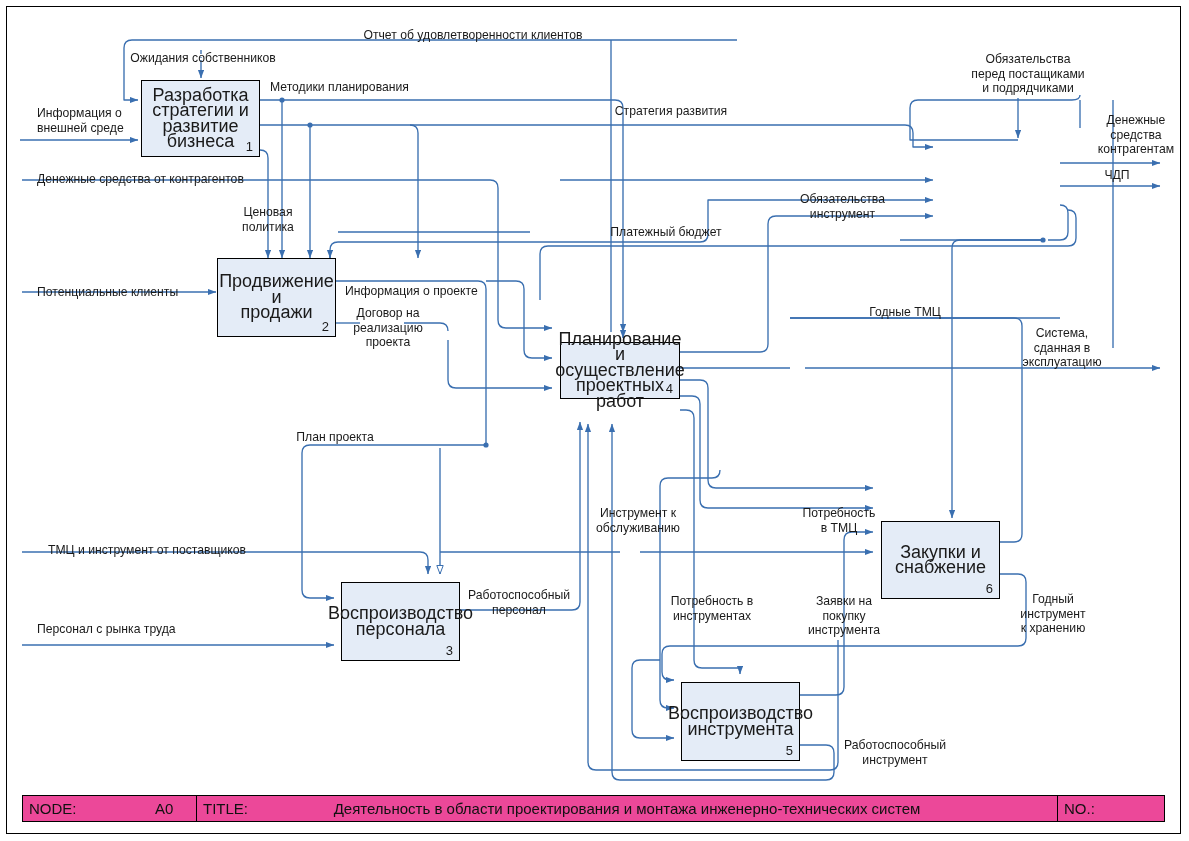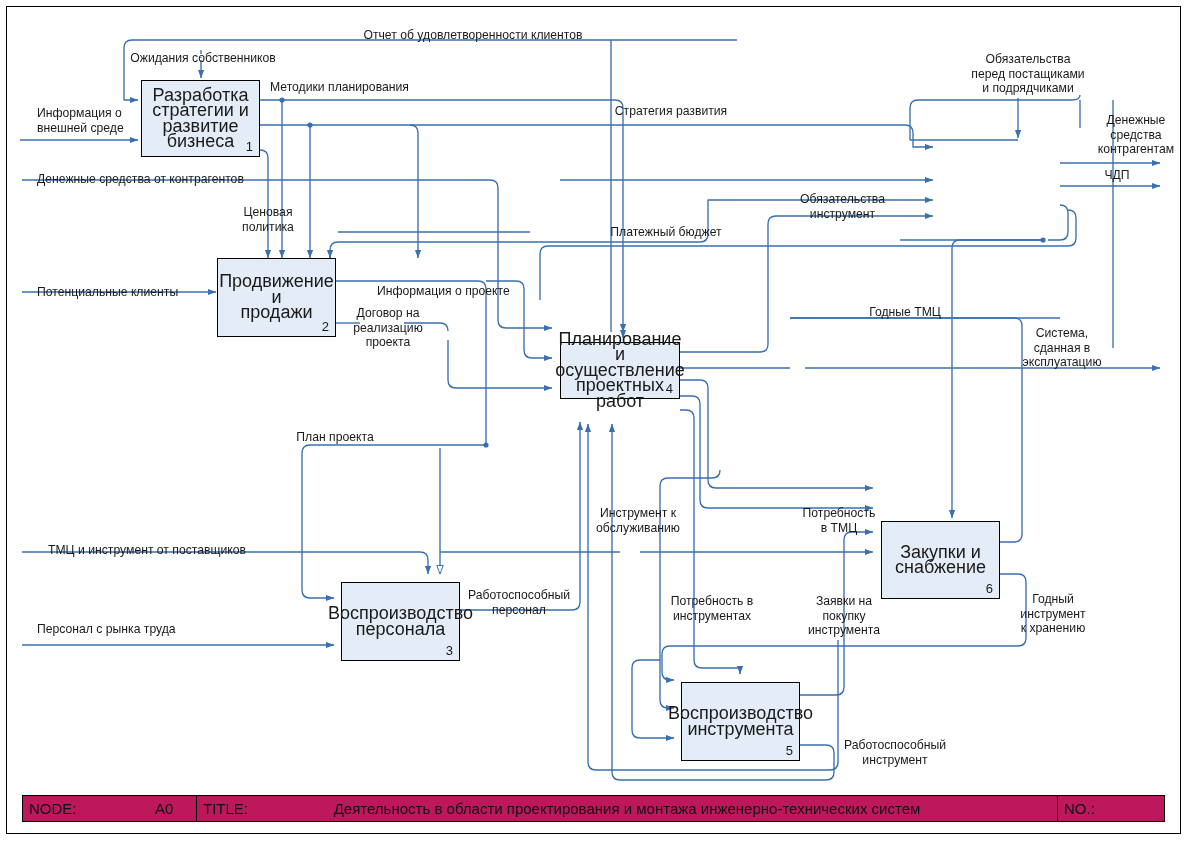--- a/index.html
+++ b/index.html
@@ -66,21 +66,21 @@
     text-align: center;
   }
   .lbl.left { text-align: left; }
   
   #footer-bar {
     position: absolute;
     left: 22px;
     top: 795px;
     width: 1143px;
     height: 27px;
-    background: #be185d;
+    background: #ec4899;
     border: 1.5px solid #000000;
     box-sizing: border-box;
     display: flex;
     align-items: center;
   }
   .fcell {
     height: 100%;
     display: flex;
     align-items: center;
     box-sizing: border-box;
@@ -331,21 +331,21 @@
 
   <div class="lbl" style="left:231px; top:205px; width:74px;">Ценовая
 политика</div>
 
   <div class="lbl" style="left:604px; top:225px; width:124px;">Платежный бюджет</div>
 
   <div class="lbl" style="left:770px; top:192px; width:145px;">Обязательства инструмент</div>
 
   <div class="lbl left" style="left:37px; top:285px; width:190px;">Потенциальные клиенты</div>
 
-  <div class="lbl left" style="left:345px; top:284px; width:170px;margin-left:32px;">Информация о проекте</div>
+  <div class="lbl left" style="left:345px; top:284px; width:170px;">Информация о проекте</div>
 
   <div class="lbl" style="left:343px; top:306px; width:90px;">Договор на
 реализацию
 проекта</div>
 
   <div class="lbl" style="left:855px; top:305px; width:100px;">Годные ТМЦ</div>
 
   <div class="lbl" style="left:1010px; top:326px; width:104px;">Система,
 сданная в
 эксплуатацию</div>

